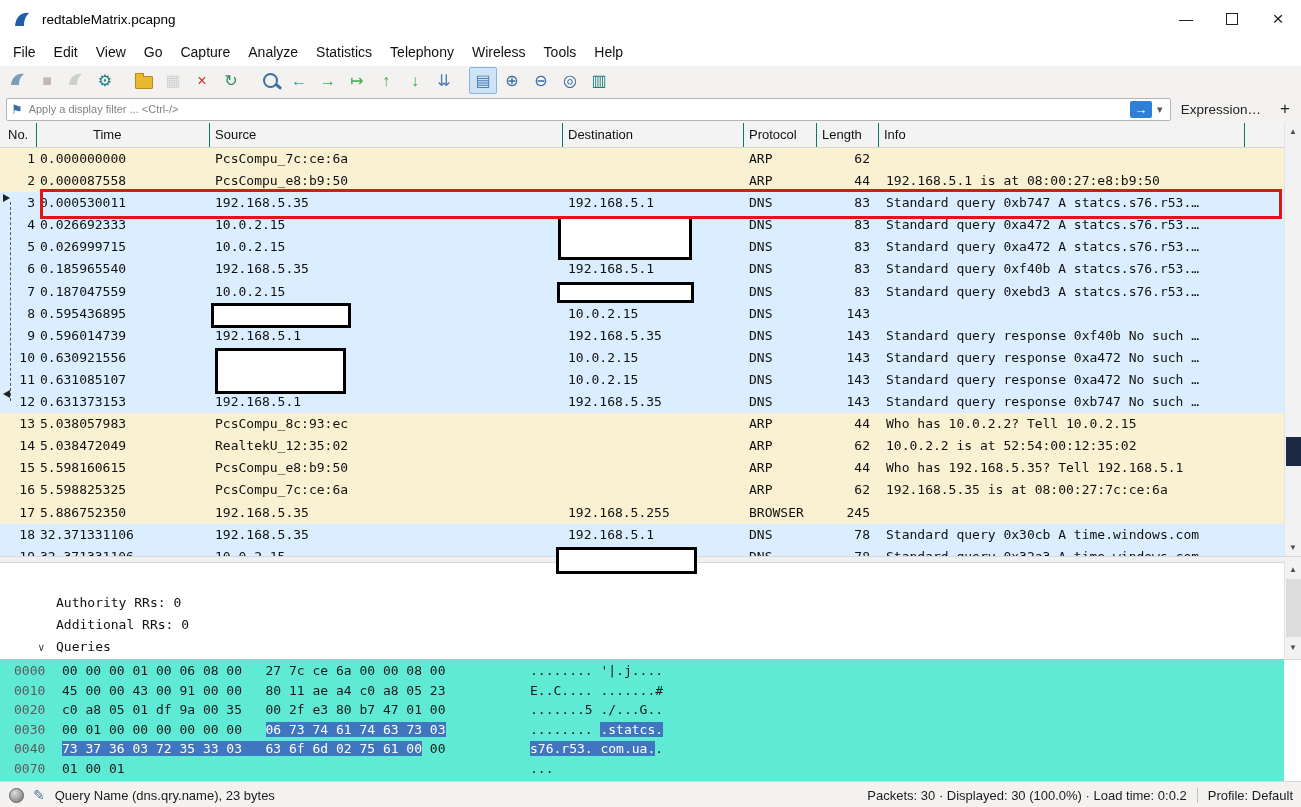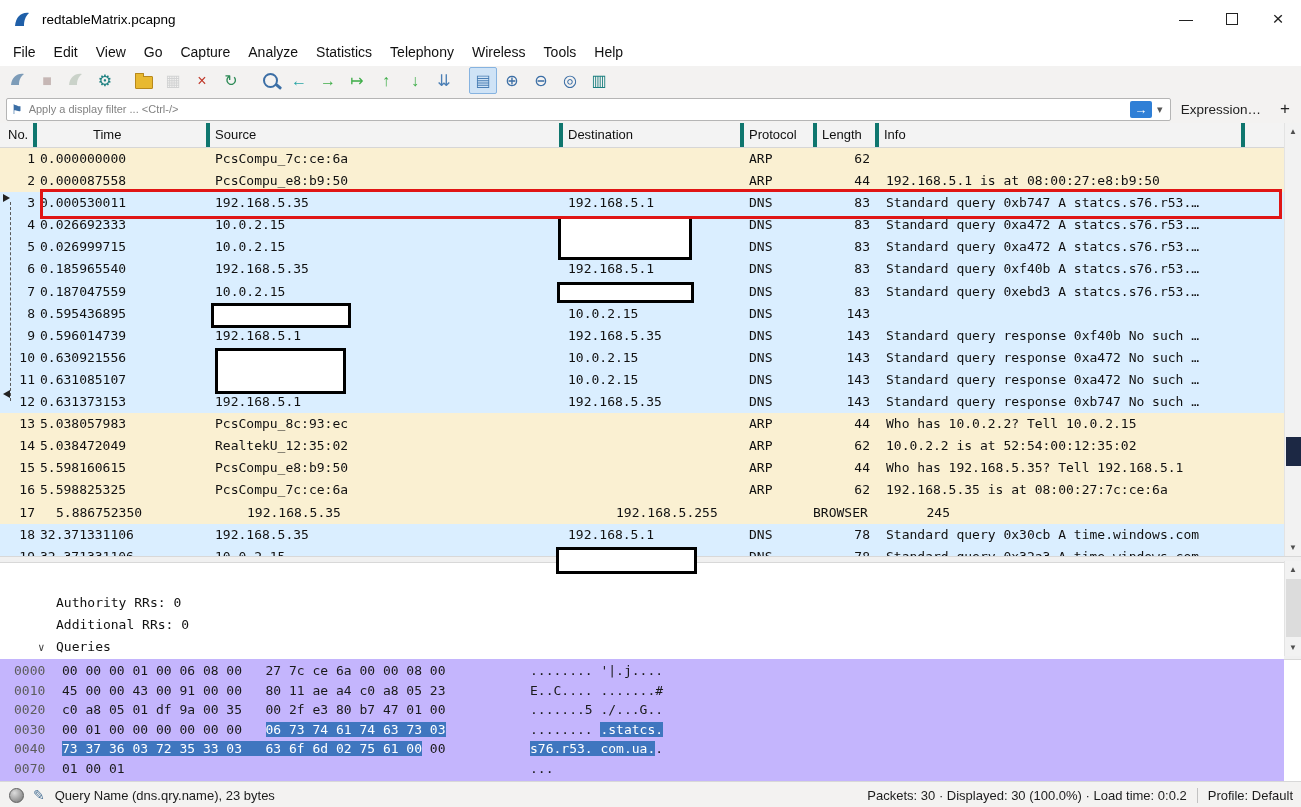--- a/index.html
+++ b/index.html
@@ -39,30 +39,30 @@
   .filter-placeholder{color:#838383;font-size:11px;flex:1;white-space:nowrap;overflow:hidden;}
   .apply-btn{width:22px;height:17px;background:#2f7fd6;border-radius:2px;color:#fff;font-size:13px;line-height:17px;text-align:center;}
   .filter-caret{width:16px;text-align:center;color:#555;font-size:11px;}
   .expression{font-size:13.5px;color:#222;margin:0 14px 0 10px;white-space:nowrap;}
   .filter-add{width:20px;text-align:center;font-size:17px;color:#222;}
 
   
   .plist{position:absolute;top:123px;left:0;width:1284px;height:433px;background:#fff;overflow:hidden;}
   .plist-header{display:grid;grid-template-columns:37px 173px 353px 181px 73px 62px 366px 17px 1fr;height:24px;line-height:23px;
                 background:#f3f3f3;border-bottom:1px solid #d6d6d6;font-size:13px;}
-  .hcol{border-right:4px solid #0f766e;padding-left:5px;overflow:hidden;white-space:nowrap;}
+  .hcol{border-right:1px solid #0f766e;padding-left:5px;overflow:hidden;white-space:nowrap;}
   .hcol-0{padding-left:8px;}
   .hcol-1{padding-left:56px;}
   .hcol-7,.hcol-8{border-right:none;}
   .plist-body{position:relative;height:409px;overflow:hidden;background:#fff;}
   .prow{display:grid;grid-template-columns:37px 173px 353px 181px 73px 62px 366px 17px;height:22.1px;line-height:22.1px;
         font-family:"DejaVu Sans Mono",monospace;font-size:13px;white-space:pre;}
   .prow.arp{background:var(--arp);}
   .prow.dns{background:var(--dns);}
-  .prow.browser{background:var(--browser);gap:16px;}
+  .prow.browser{background:var(--browser);}
   .pcell{overflow:hidden;}
   .c-no{text-align:right;padding-right:2px;}
   .c-time{padding-left:3px;}
   .c-source,.c-destination,.c-protocol{padding-left:5px;}
   .c-length{text-align:right;padding-right:9px;}
   .c-info{padding-left:7px;}
 
   
   .rel-line{position:absolute;left:10px;top:202px;height:199px;border-left:1px dashed #5a5a5a;z-index:4;}
   .rel-start{position:absolute;left:3px;top:194px;width:0;height:0;border-left:7px solid #222;border-top:4px solid transparent;border-bottom:4px solid transparent;z-index:4;}
@@ -79,21 +79,21 @@
   
   .details{position:absolute;top:589px;left:0;width:1284px;height:95px;background:#fff;overflow:hidden;
            font-family:"DejaVu Sans Mono",monospace;font-size:13px;}
   .dtree{padding-top:3px;}
   .dline{height:22px;line-height:22px;white-space:pre;}
   .dline.indent-1{padding-left:38px;}
   .dline.indent-2{padding-left:56px;}
   .expander{display:inline-block;width:18px;color:#444;font-size:11px;}
 
   
-  .hexpane{position:absolute;top:659px;left:0;width:1284px;height:122px;background:#c4b5fd;overflow:hidden;
+  .hexpane{position:absolute;top:659px;left:0;width:1284px;height:122px;background:#5eead4;overflow:hidden;
            font-family:"DejaVu Sans Mono",monospace;font-size:13px;}
   .hexrows{padding-top:2px;}
   .hrow{position:relative;height:19.5px;line-height:19.5px;white-space:pre;}
   .hoff{position:absolute;left:14px;color:#5c5c5c;}
   .hbytes{position:absolute;left:62px;color:#1a1a1a;}
   .hascii{position:absolute;left:530px;color:#1a1a1a;}
   .hl{background:var(--hl);color:#fff;}
 
   
   .statusbar{position:absolute;top:781px;left:0;right:0;height:26px;background:#f3f2f1;border-top:1px solid #d8d8d8;

